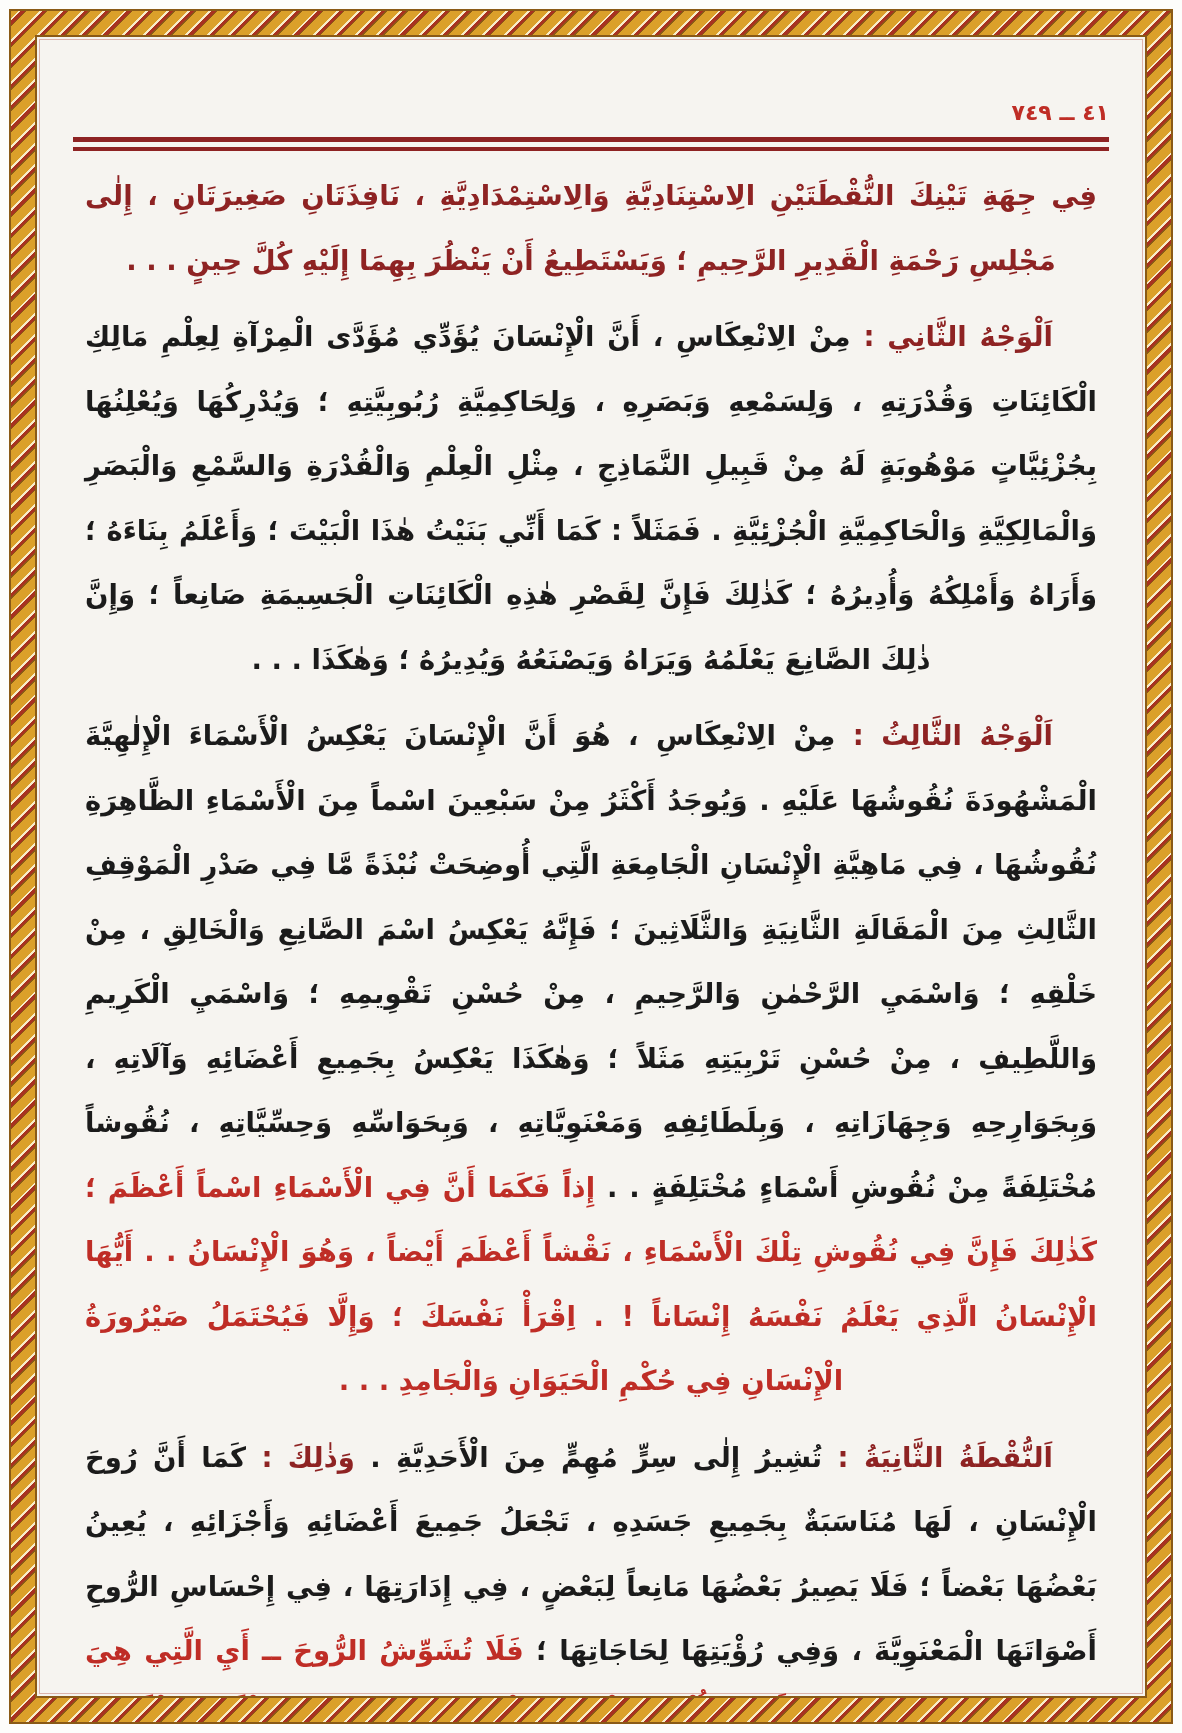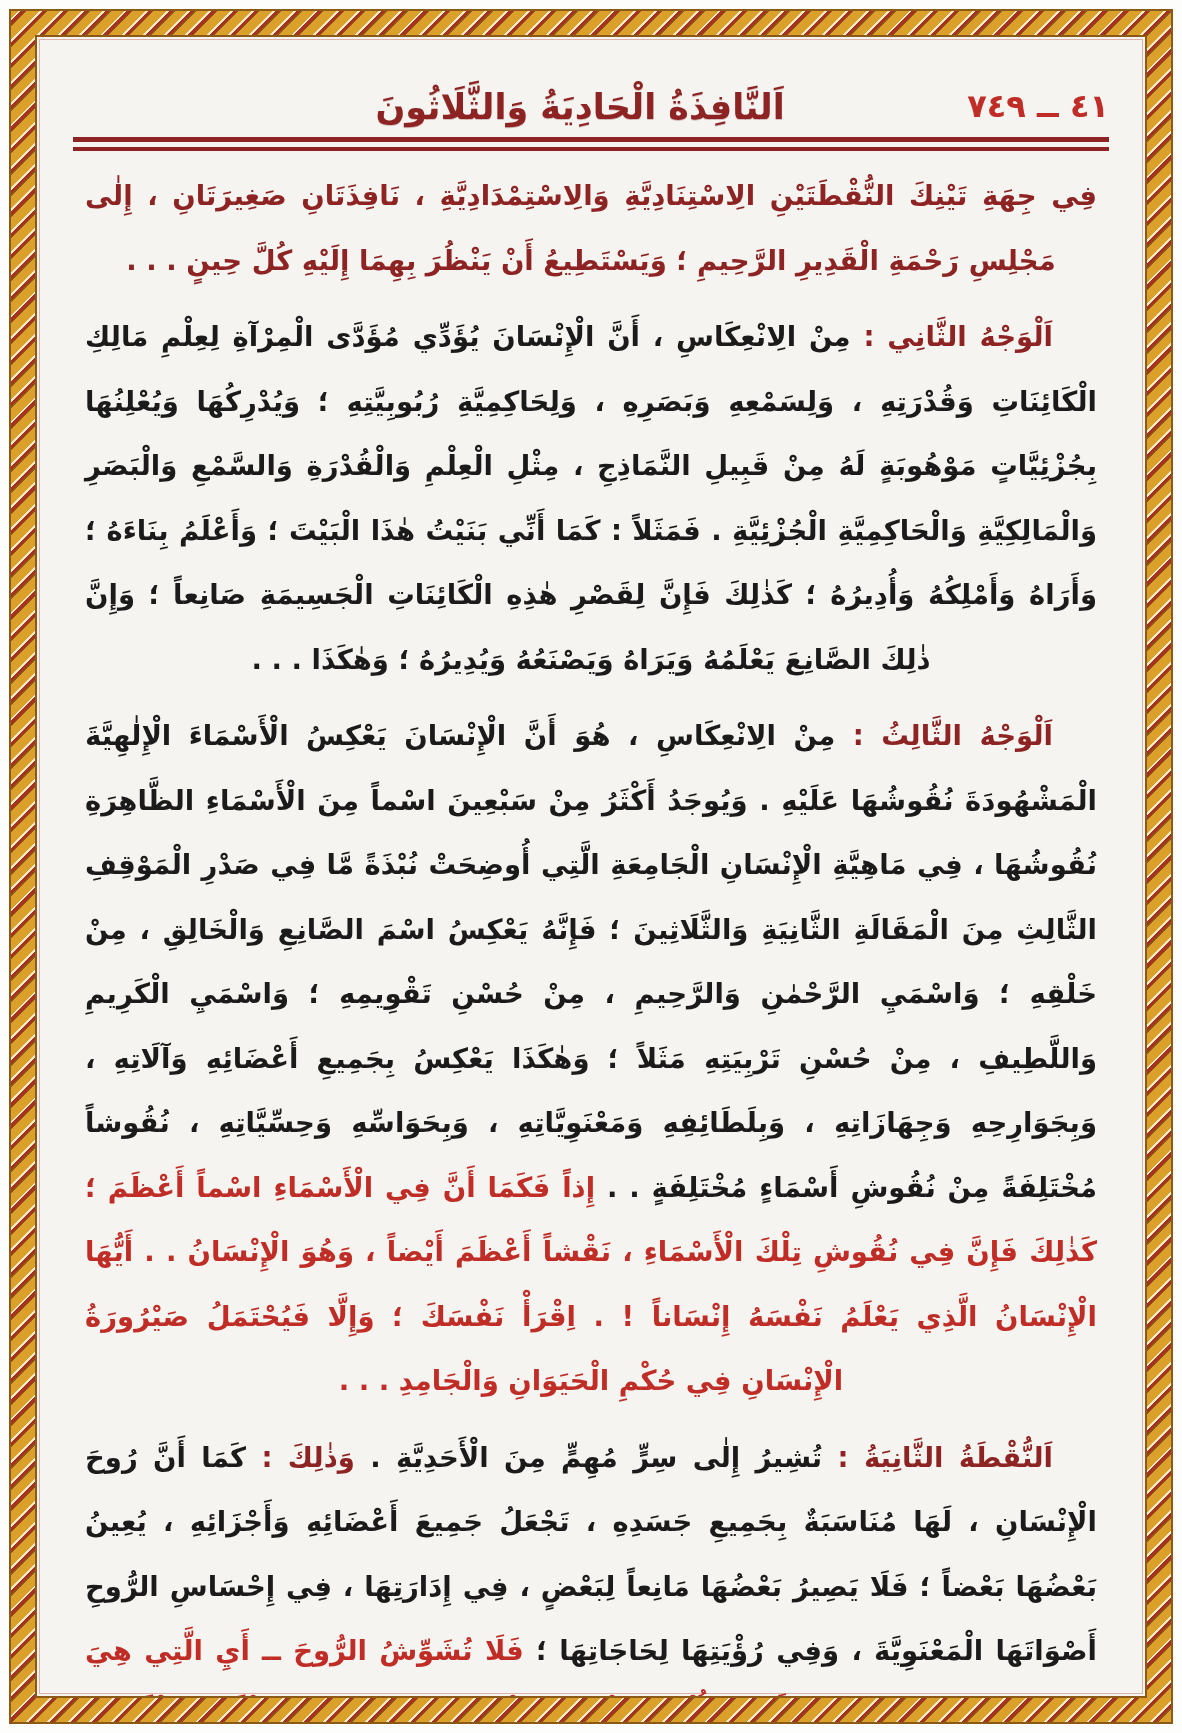--- a/index.html
+++ b/index.html
@@ -40,21 +40,21 @@
   .header {
     display:flex;
     flex-direction:row-reverse;
     align-items:flex-end;
     justify-content:space-between;
     height:62px;
   }
   .page-number {
     color:var(--red,#bf2d26);
     font-weight:bold;
-    font-size:32px;
+    font-size:22px;
     direction:rtl;
     flex:0 0 auto;
     padding-bottom:2px;
   }
   .page-title {
     color:var(--maroon,#8e2323);
     font-weight:bold;
     font-size:35px;
     text-align:center;
     flex:1 1 auto;
@@ -85,21 +85,20 @@
 </style>
 </head>
 <body>
 
 <div class="page-outer">
   <div class="border-band">
     <div class="content">
 
       <div class="header">
         <div class="header-spacer"></div>
-        <div class="page-title">اَلنَّافِذَةُ الْحَادِيَةُ وَالثَّلَاثُونَ</div>
         <div class="page-number">٤١ ــ ٧٤٩</div>
       </div>
 
       <div class="header-rule"></div>
 
       <div class="body-text">
 
         <p class="maroon-text last-center"><span>فِي جِهَةِ تَيْنِكَ النُّقْطَتَيْنِ الِاسْتِنَادِيَّةِ وَالِاسْتِمْدَادِيَّةِ ، نَافِذَتَانِ صَغِيرَتَانِ ، إِلٰى مَجْلِسِ رَحْمَةِ الْقَدِيرِ الرَّحِيمِ ؛ وَيَسْتَطِيعُ أَنْ يَنْظُرَ بِهِمَا إِلَيْهِ كُلَّ حِينٍ . . .</span></p>
 
         <p class="p-indent last-center"><span class="lead">اَلْوَجْهُ الثَّانِي : </span><span>مِنْ الِانْعِكَاسِ ، أَنَّ الْإِنْسَانَ يُؤَدِّي مُؤَدَّى الْمِرْآةِ لِعِلْمِ مَالِكِ الْكَائِنَاتِ وَقُدْرَتِهِ ، وَلِسَمْعِهِ وَبَصَرِهِ ، وَلِحَاكِمِيَّةِ رُبُوبِيَّتِهِ ؛ وَيُدْرِكُهَا وَيُعْلِنُهَا بِجُزْئِيَّاتٍ مَوْهُوبَةٍ لَهُ مِنْ قَبِيلِ النَّمَاذِجِ ، مِثْلِ الْعِلْمِ وَالْقُدْرَةِ وَالسَّمْعِ وَالْبَصَرِ وَالْمَالِكِيَّةِ وَالْحَاكِمِيَّةِ الْجُزْئِيَّةِ . فَمَثَلاً : كَمَا أَنِّي بَنَيْتُ هٰذَا الْبَيْتَ ؛ وَأَعْلَمُ بِنَاءَهُ ؛ وَأَرَاهُ وَأَمْلِكُهُ وَأُدِيرُهُ ؛ كَذٰلِكَ فَإِنَّ لِقَصْرِ هٰذِهِ الْكَائِنَاتِ الْجَسِيمَةِ صَانِعاً ؛ وَإِنَّ ذٰلِكَ الصَّانِعَ يَعْلَمُهُ وَيَرَاهُ وَيَصْنَعُهُ وَيُدِيرُهُ ؛ وَهٰكَذَا . . .</span></p>

